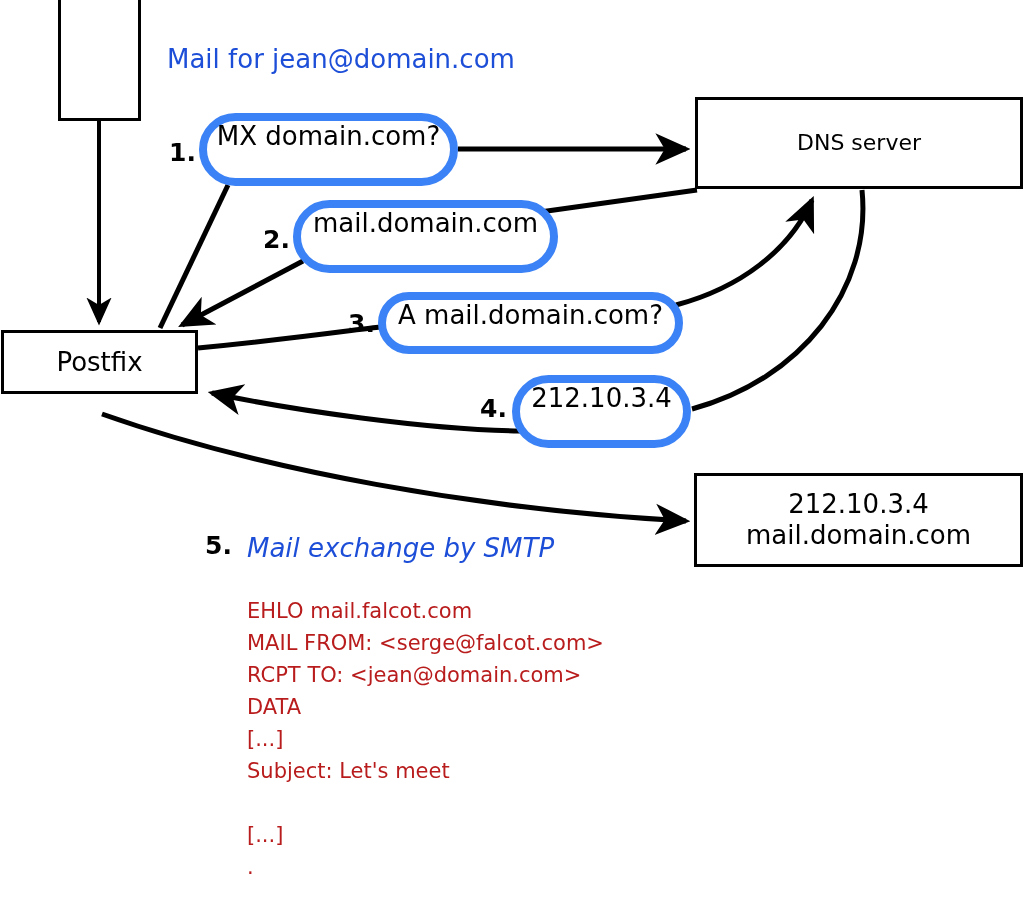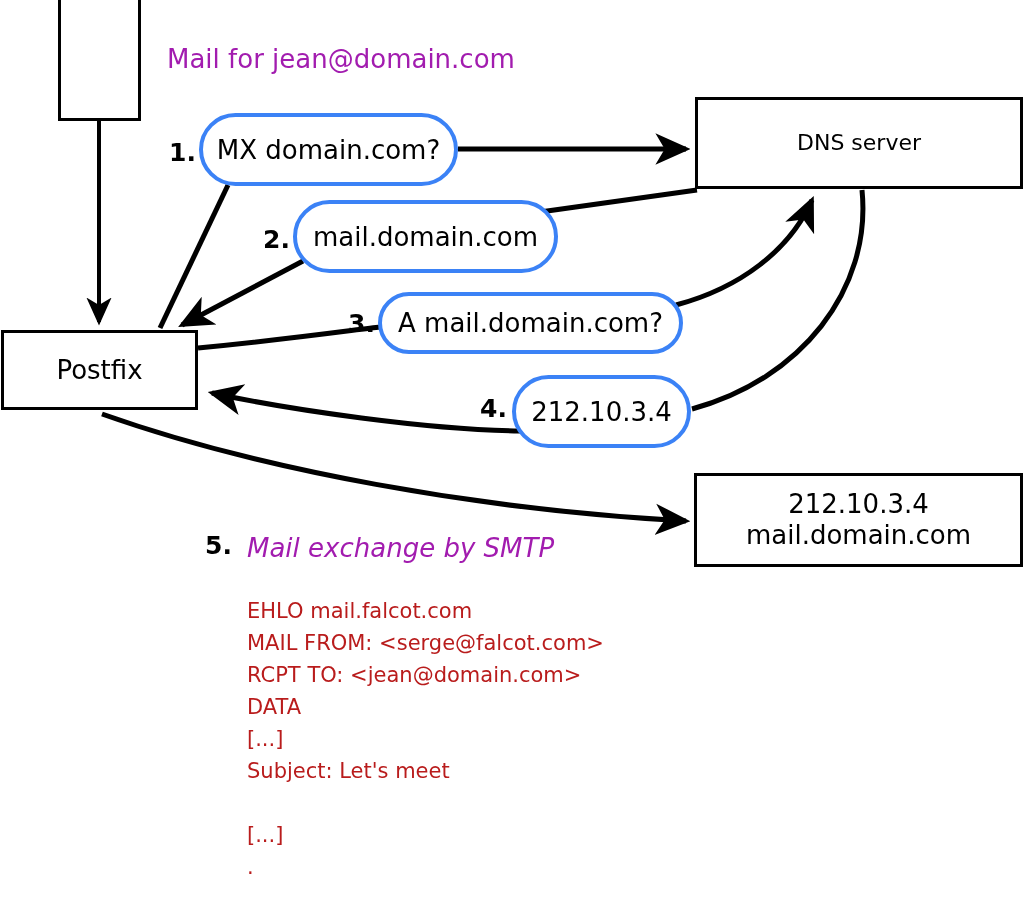--- a/index.html
+++ b/index.html
@@ -33,44 +33,44 @@
     background: #ffffff;
     display: flex;
     align-items: center;
     justify-content: center;
     text-align: center;
     line-height: 1.18;
   }
   .bubble {
     position: absolute;
     box-sizing: border-box;
-    border: 4px solid #3b82f6;
+    border: 8px solid #3b82f6;
     background: #ffffff;
     border-radius: 999px;
     display: flex;
-    align-items: center;
+    align-items: flex-start;
     justify-content: center;
     text-align: center;
     white-space: nowrap;
   }
   .step-num {
     position: absolute;
     font-weight: bold;
     font-size: 25px;
     line-height: 1;
     color: #000000;
     white-space: nowrap;
   }
   .plain-text {
     position: absolute;
     white-space: nowrap;
-    color: #a21caf;
+    color: #1d4ed8;
   }
   #empty-source-box { left: 58px;  top: -3px;  width: 83px;  height: 124px; }
-  #postfix-box      { left: 1px;   top: 330px; width: 197px; height: 80px; font-size: 26px; }
+  #postfix-box      { left: 1px;   top: 330px; width: 197px; height: 64px; font-size: 26px; }
   #dns-box          { left: 695px; top: 97px;  width: 328px; height: 92px; font-size: 22px; }
   #target-box       { left: 694px; top: 473px; width: 329px; height: 94px; font-size: 26px; }
   #bubble-1 { left: 199px; top: 113px; width: 259px; height: 73px; font-size: 26px; }
   #bubble-2 { left: 293px; top: 200px; width: 265px; height: 73px; font-size: 26px; }
   #bubble-3 { left: 378px; top: 292px; width: 305px; height: 62px; font-size: 26px; }
   #bubble-4 { left: 512px; top: 375px; width: 179px; height: 73px; font-size: 26px; }
   #step-1 { left: 169px; top: 140px; }
   #step-2 { left: 263px; top: 227px; }
   #step-3 { left: 348px; top: 311px; }
   #step-4 { left: 480px; top: 396px; }

